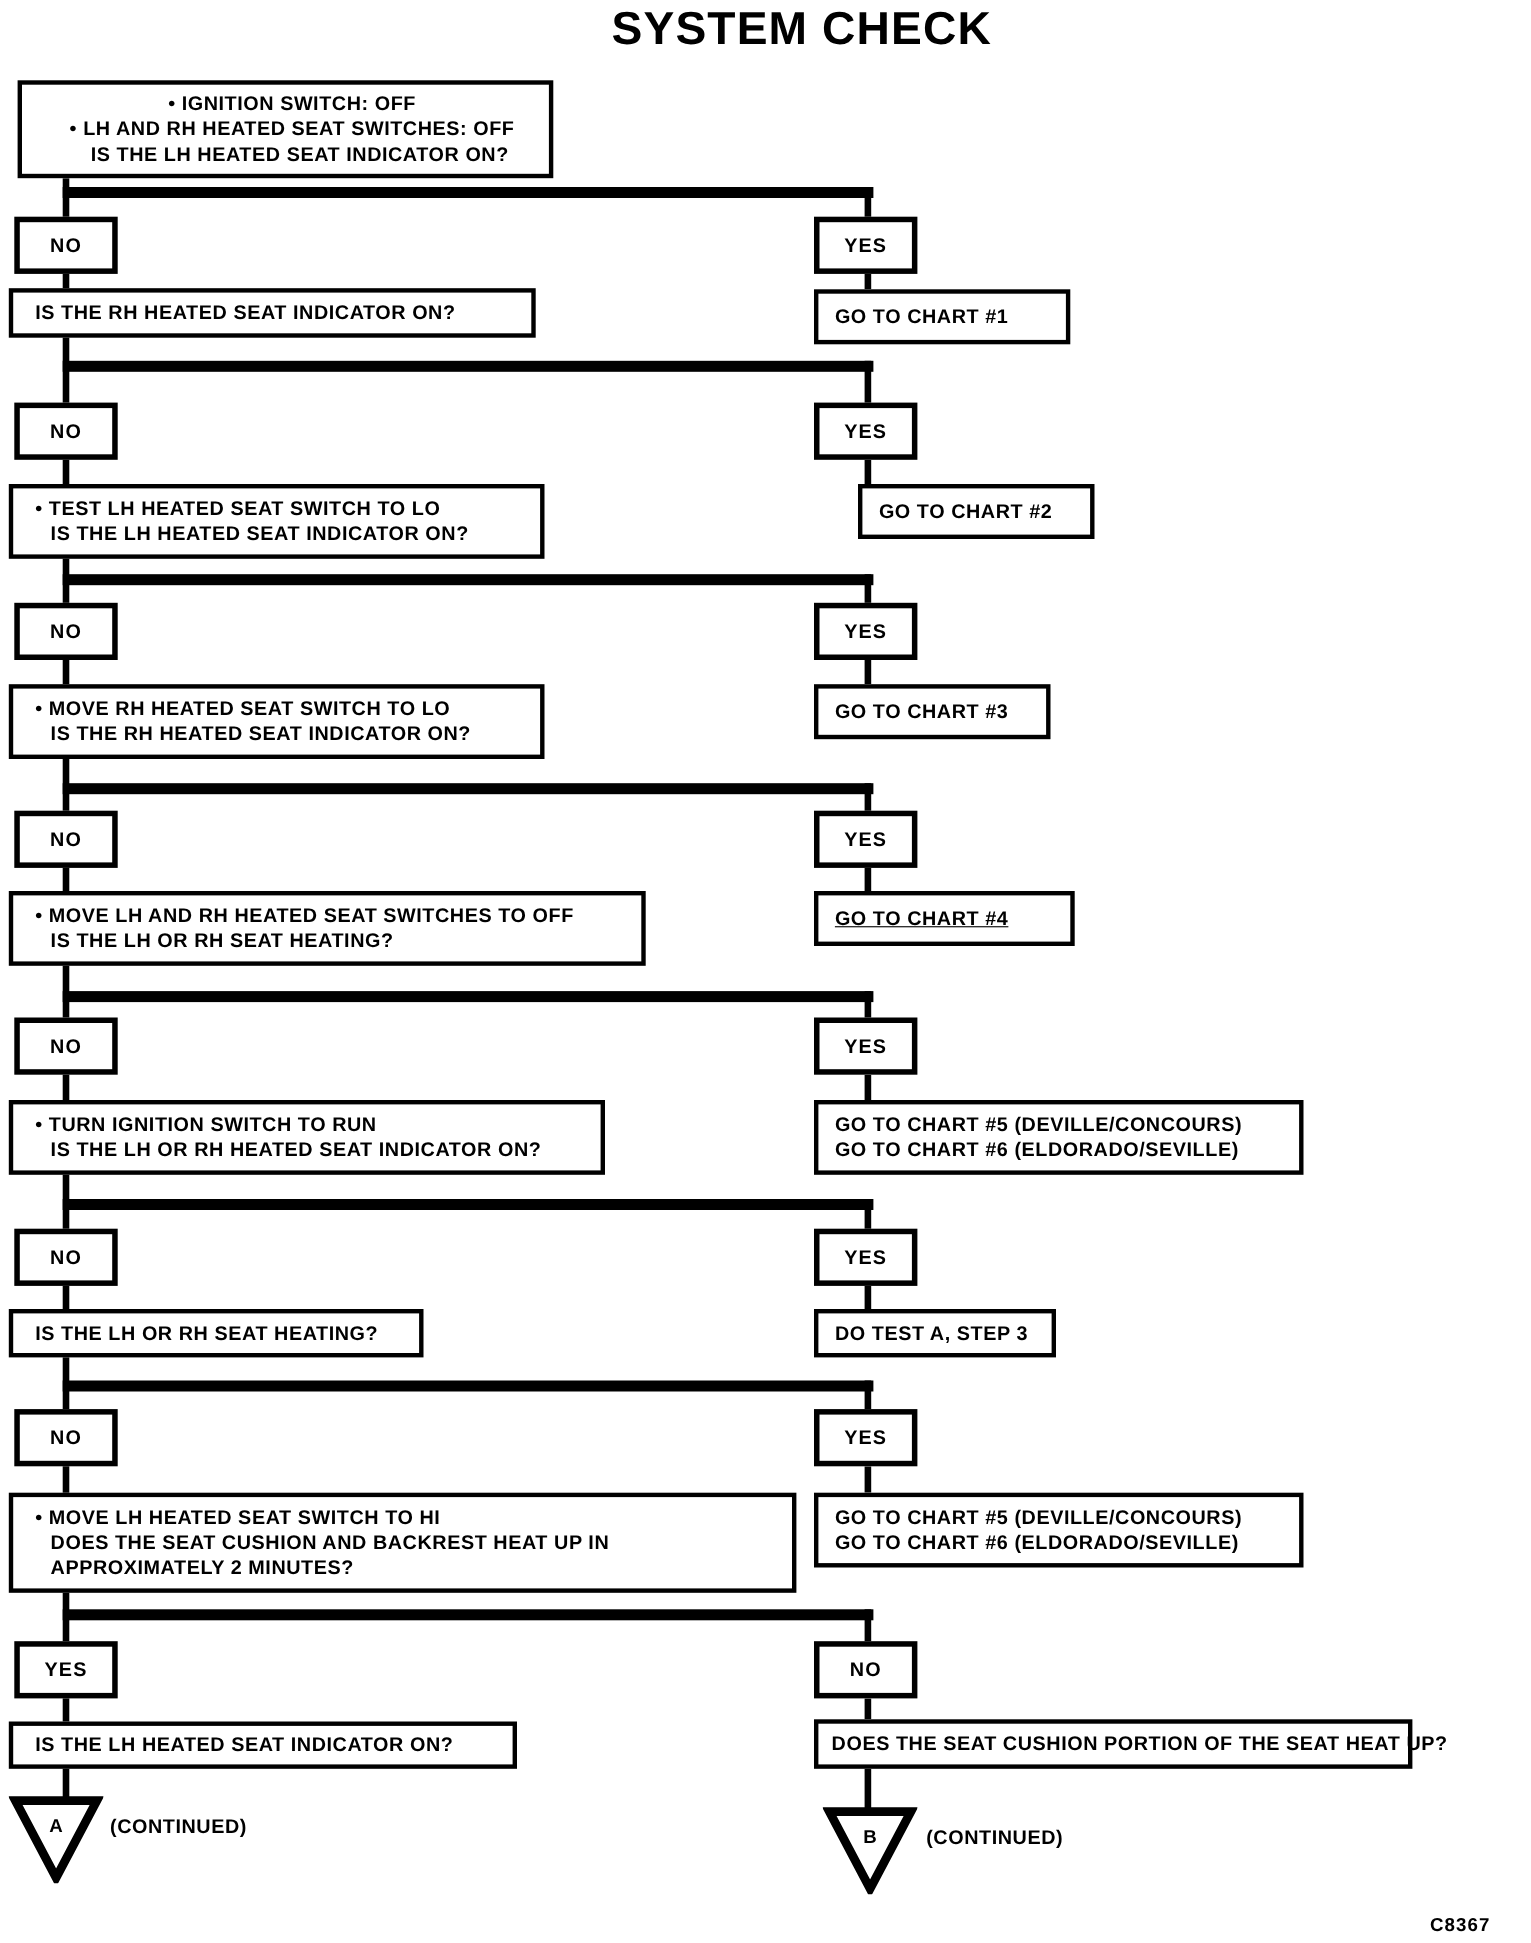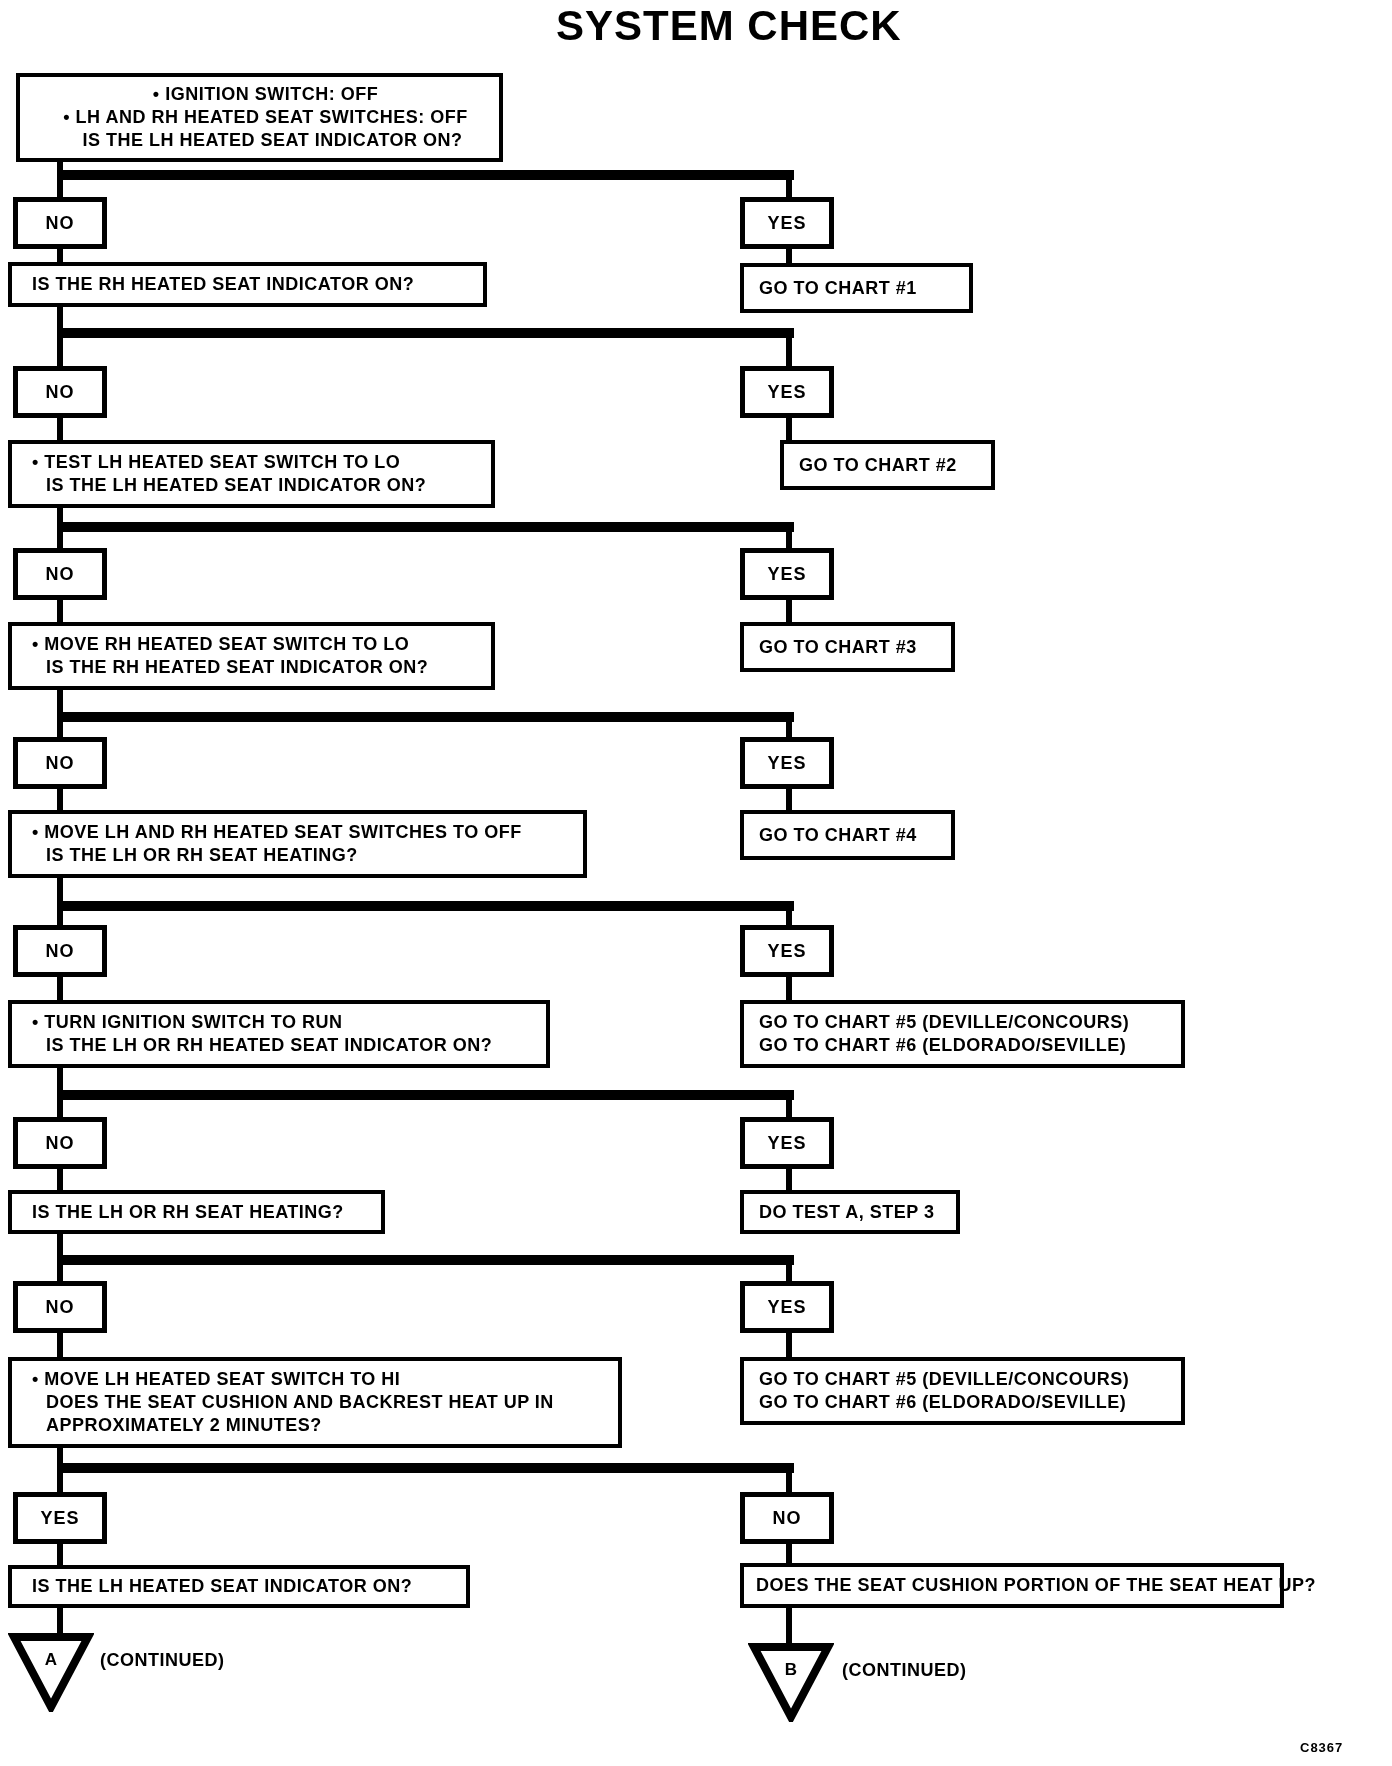--- a/index.html
+++ b/index.html
@@ -27,21 +27,21 @@
   .branch{
     position:absolute;background:#fff;border:5px solid #000;box-sizing:border-box;
     width:94px;height:52px;display:flex;align-items:center;justify-content:center;
     font-size:18px;font-weight:bold;letter-spacing:1px;
   }
   .bar{position:absolute;left:57px;width:737px;height:10px;background:#000;}
   .vline{position:absolute;width:6px;background:#000;}
   .lspine{left:57px;}
   .rline{left:786px;}
   .note{position:absolute;font-size:18px;font-weight:bold;letter-spacing:.5px;white-space:nowrap;}
-  .code{position:absolute;left:1300px;top:1740px;font-size:13px;font-weight:bold;letter-spacing:1px;}
+  .code{position:absolute;left:1300px;top:1740px;font-size:17px;font-weight:bold;letter-spacing:1px;}
   .tri{position:absolute;}
   .tri polygon{fill:#fff;stroke:#000;stroke-width:8;stroke-linejoin:miter;}
   .tri text{font-family:"Liberation Sans",sans-serif;font-size:17px;font-weight:bold;fill:#000;text-anchor:middle;}
 </style>
 </head>
 <body>
 
 <div id="page">
 
   <div class="title">SYSTEM CHECK</div>
@@ -109,21 +109,21 @@
   <div class="abox" style="left:740px;top:622px;width:215px;height:50px;">
     <div>GO TO CHART #3</div>
   </div>
 
   <div class="branch" style="left:13px;top:737px;">NO</div>
   <div class="branch" style="left:740px;top:737px;">YES</div>
   <div class="qbox" style="left:8px;top:810px;width:579px;height:68px;">
     <div>• MOVE LH AND RH HEATED SEAT SWITCHES TO OFF</div>
     <div class="ind">IS THE LH OR RH SEAT HEATING?</div>
   </div>
-  <div class="abox" style="left:740px;top:810px;width:215px;height:50px;">
+  <div class="abox" style="left:740px;top:810px;width:237px;height:50px;text-decoration:underline;">
     <div>GO TO CHART #4</div>
   </div>
 
   <div class="branch" style="left:13px;top:925px;">NO</div>
   <div class="branch" style="left:740px;top:925px;">YES</div>
   <div class="qbox" style="left:8px;top:1000px;width:542px;height:68px;">
     <div>• TURN IGNITION SWITCH TO RUN</div>
     <div class="ind">IS THE LH OR RH HEATED SEAT INDICATOR ON?</div>
   </div>
   <div class="abox" style="left:740px;top:1000px;width:445px;height:68px;">
@@ -135,21 +135,21 @@
   <div class="branch" style="left:740px;top:1117px;">YES</div>
   <div class="qbox" style="left:8px;top:1190px;width:377px;height:44px;">
     <div>IS THE LH OR RH SEAT HEATING?</div>
   </div>
   <div class="abox" style="left:740px;top:1190px;width:220px;height:44px;">
     <div>DO TEST A, STEP 3</div>
   </div>
 
   <div class="branch" style="left:13px;top:1281px;">NO</div>
   <div class="branch" style="left:740px;top:1281px;">YES</div>
-  <div class="qbox" style="left:8px;top:1357px;width:614px;height:91px;">
+  <div class="qbox" style="left:8px;top:1357px;width:716px;height:91px;">
     <div>• MOVE LH HEATED SEAT SWITCH TO HI</div>
     <div class="ind">DOES THE SEAT CUSHION AND BACKREST HEAT UP IN</div>
     <div class="ind">APPROXIMATELY 2 MINUTES?</div>
   </div>
   <div class="abox" style="left:740px;top:1357px;width:445px;height:68px;">
     <div>GO TO CHART #5 (DEVILLE/CONCOURS)</div>
     <div>GO TO CHART #6 (ELDORADO/SEVILLE)</div>
   </div>
 
   <div class="branch" style="left:13px;top:1492px;">YES</div>

